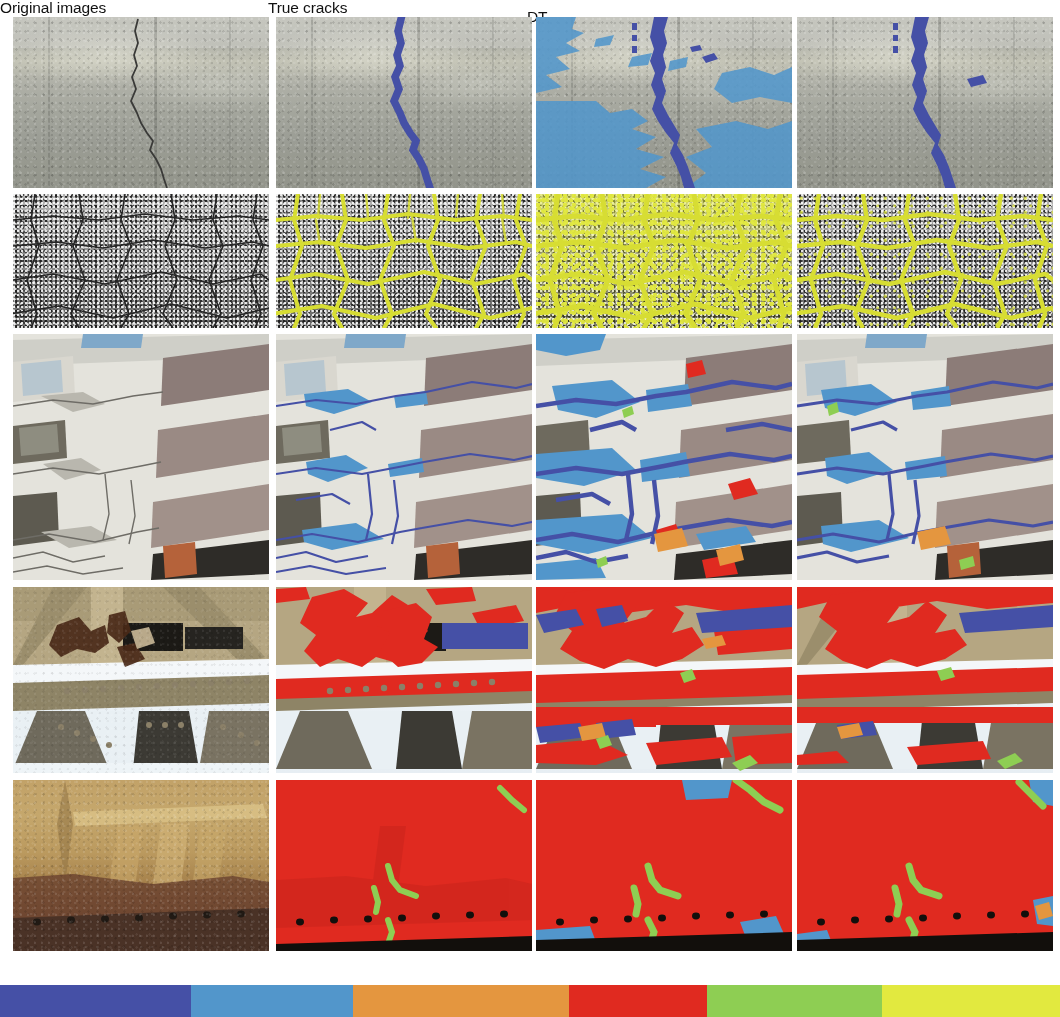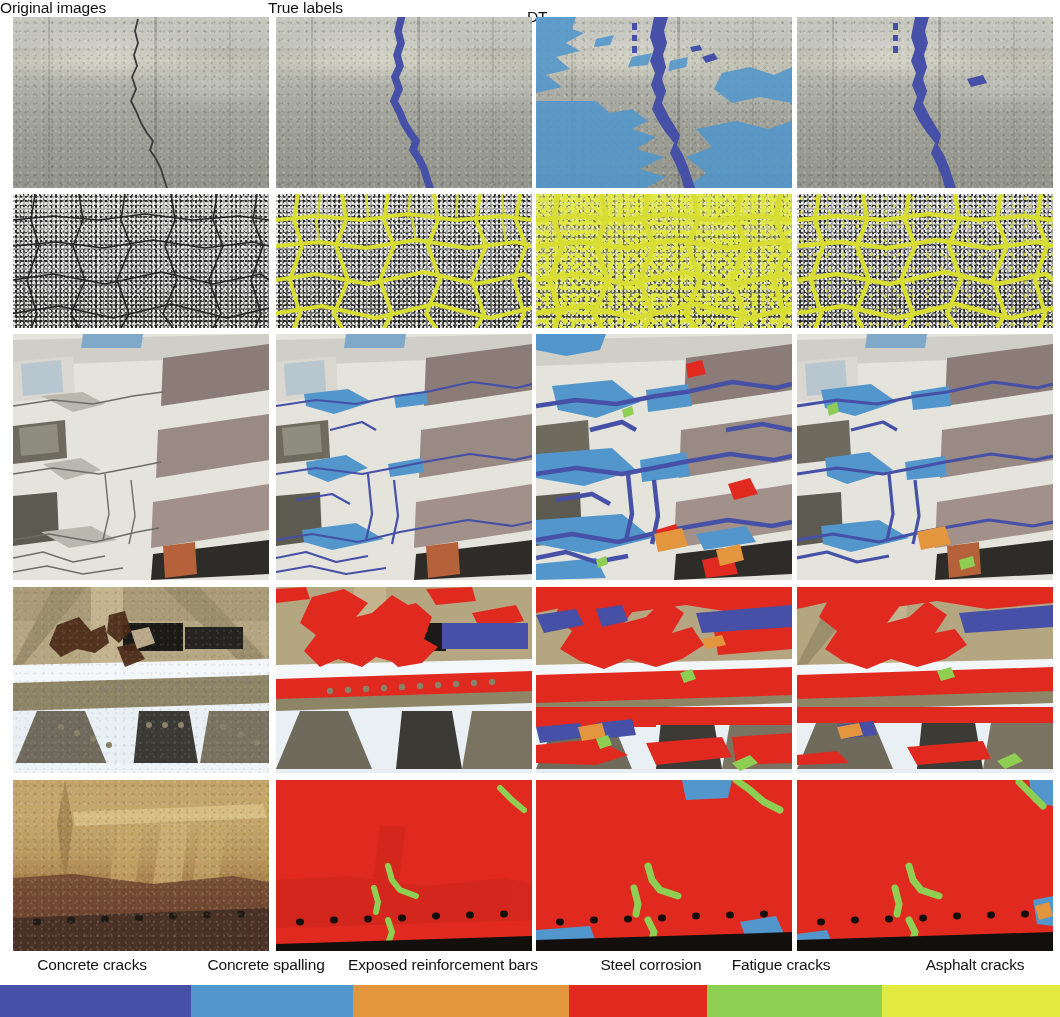--- a/index.html
+++ b/index.html
@@ -156,21 +156,21 @@
   }
   .colorbar-seg { height: 32px; }
 </style>
 </head>
 <body>
 
 <div class="figure">
 
   <div class="col-headers">
     <div class="col-header" style="left:0; width:268px;">Original images</div>
-    <div class="col-header" style="left:268px; width:262px;">True labels</div>
+    <div class="col-header" style="left:268px; width:262px;">True cracks</div>
     <div class="col-header" style="left:527px; width:263px;margin-top:9px;">DT</div>
   </div>
 
   <div class="grid">
 
     <div class="panel" style="left:13px; top:0; width:256px; height:171px;">
       <div class="scene">
         <div class="layer concrete-base"></div>
         <div class="layer concrete-seams"></div>
         <div class="layer concrete-sheen"></div>
@@ -802,28 +802,20 @@
             <ellipse cx="228" cy="134" rx="4" ry="3.4"></ellipse>
             <path d="M0 160 L256 152 V171 H0 Z"></path>
           </g>
         </svg>
       </div>
     </div>
 
   </div>
 
   <div class="legend">
-    <div class="legend-labels">
-      <div class="legend-label" style="left:0; width:184px;">Concrete cracks</div>
-      <div class="legend-label" style="left:186px; width:160px;">Concrete spalling</div>
-      <div class="legend-label" style="left:348px; width:180px;">Exposed reinforcement bars</div>
-      <div class="legend-label" style="left:578px; width:146px;">Steel corrosion</div>
-      <div class="legend-label" style="left:714px; width:134px;">Fatigue cracks</div>
-      <div class="legend-label" style="left:900px; width:150px;">Asphalt cracks</div>
-    </div>
     <div class="colorbar">
       <div class="colorbar-seg" style="width:191px; background:#4550a6;"></div>
       <div class="colorbar-seg" style="width:162px; background:#5296cb;"></div>
       <div class="colorbar-seg" style="width:216px; background:#e4963f;"></div>
       <div class="colorbar-seg" style="width:138px; background:#e02a20;"></div>
       <div class="colorbar-seg" style="width:175px; background:#8ece53;"></div>
       <div class="colorbar-seg" style="width:178px; background:#e2e93f;"></div>
     </div>
   </div>
 

